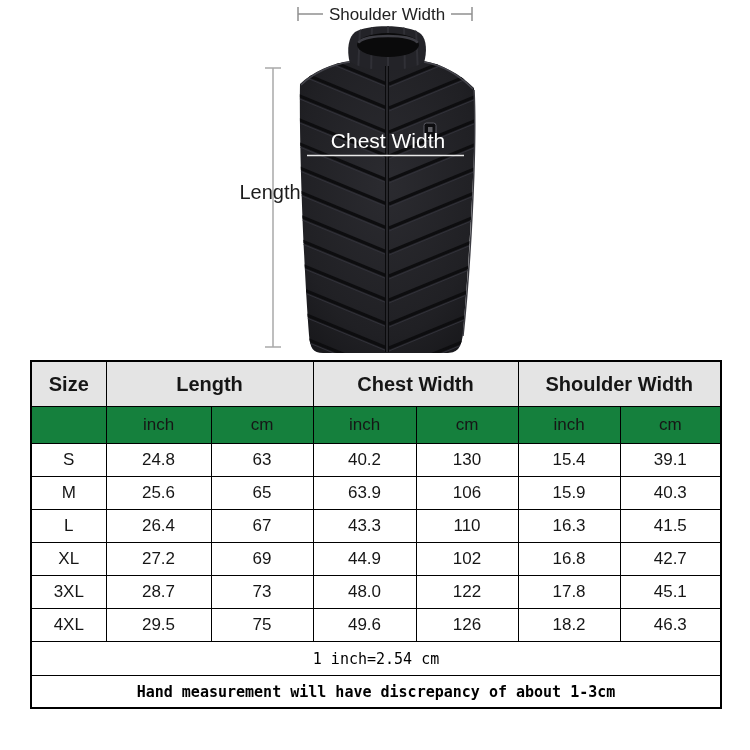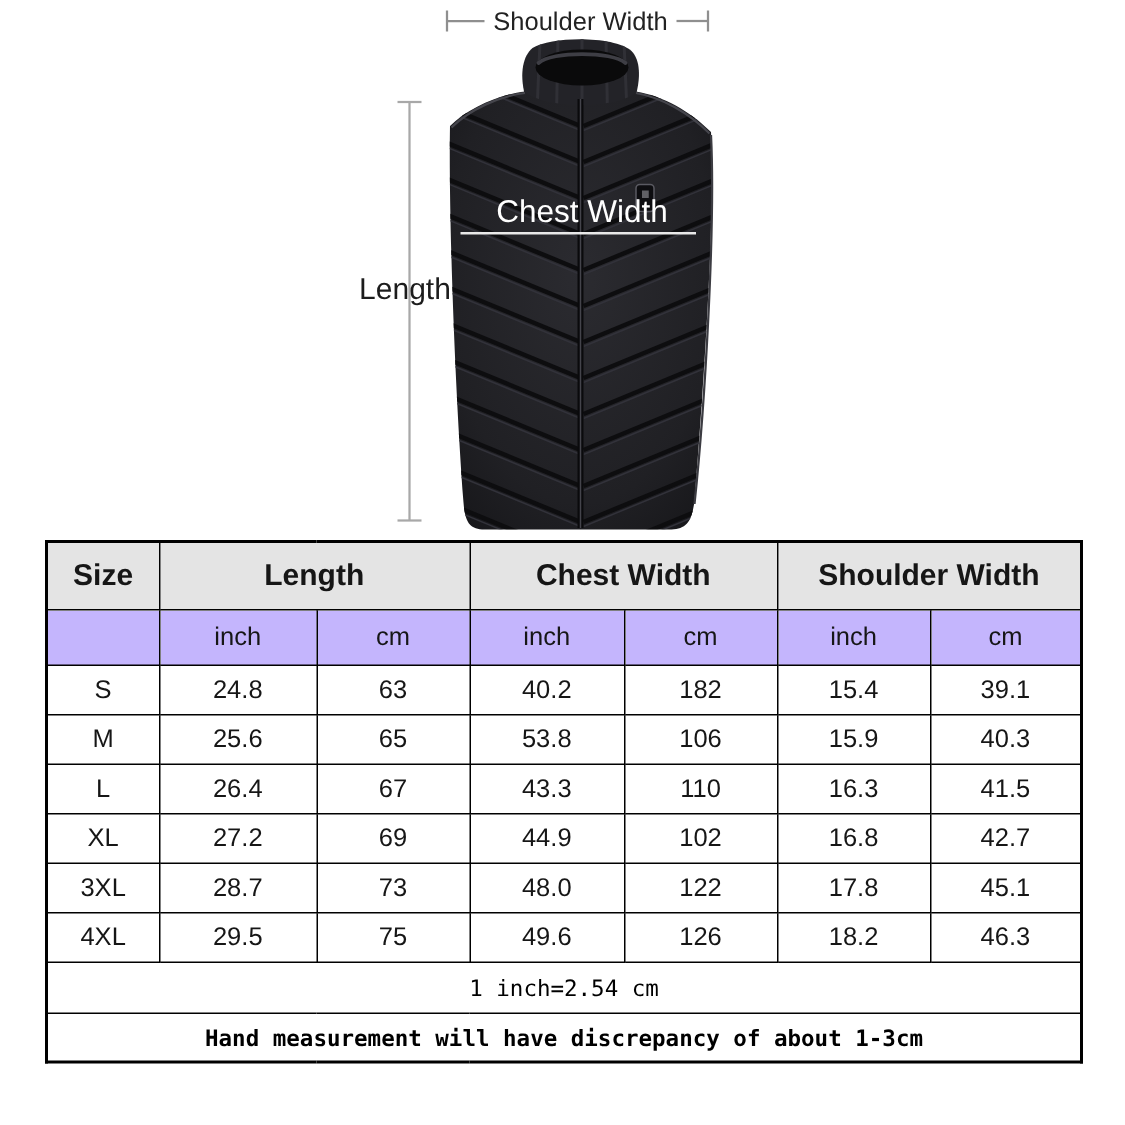--- a/index.html
+++ b/index.html
@@ -14,21 +14,21 @@
     position:absolute; top:360px; left:30px; width:690px;
     border-collapse:collapse; table-layout:fixed; background:#ffffff;
     border:2px solid #000000;
     padding-left:16px;
   }
   table.size-table th, table.size-table td {
     border:1.5px solid #000000; text-align:center; vertical-align:middle;
     padding:0; color:#161616; overflow:hidden; white-space:nowrap;
   }
   tr.h1 th { background:#e4e4e4; font-size:20px; font-weight:bold; height:44px; }
-  tr.h2 th { background:#c4b5fd; font-size:17px; font-weight:normal; height:36px; }
+  tr.h2 th { background:#15803d; font-size:17px; font-weight:normal; height:36px; }
   tr.data td { font-size:17px; font-weight:normal; height:32px; }
   tr.foot td {
     font-family:"DejaVu Sans Mono", monospace; font-size:15px; color:#000;
   }
   tr.foot.conv td { height:33px;margin-left:46px; }
   tr.foot.note td { height:31px;font-weight:bold; }
 </style>
 </head>
 <body>
 
@@ -177,29 +177,29 @@
         <th>cm</th>
         <th>inch</th>
         <th>cm</th>
       </tr>
 
       <tr class="data">
         <td>S</td>
         <td>24.8</td>
         <td>63</td>
         <td>40.2</td>
-        <td>182</td>
+        <td>130</td>
         <td>15.4</td>
         <td>39.1</td>
       </tr>
       <tr class="data">
         <td>M</td>
         <td>25.6</td>
         <td>65</td>
-        <td>53.8</td>
+        <td>63.9</td>
         <td>106</td>
         <td>15.9</td>
         <td>40.3</td>
       </tr>
       <tr class="data">
         <td>L</td>
         <td>26.4</td>
         <td>67</td>
         <td>43.3</td>
         <td>110</td>

